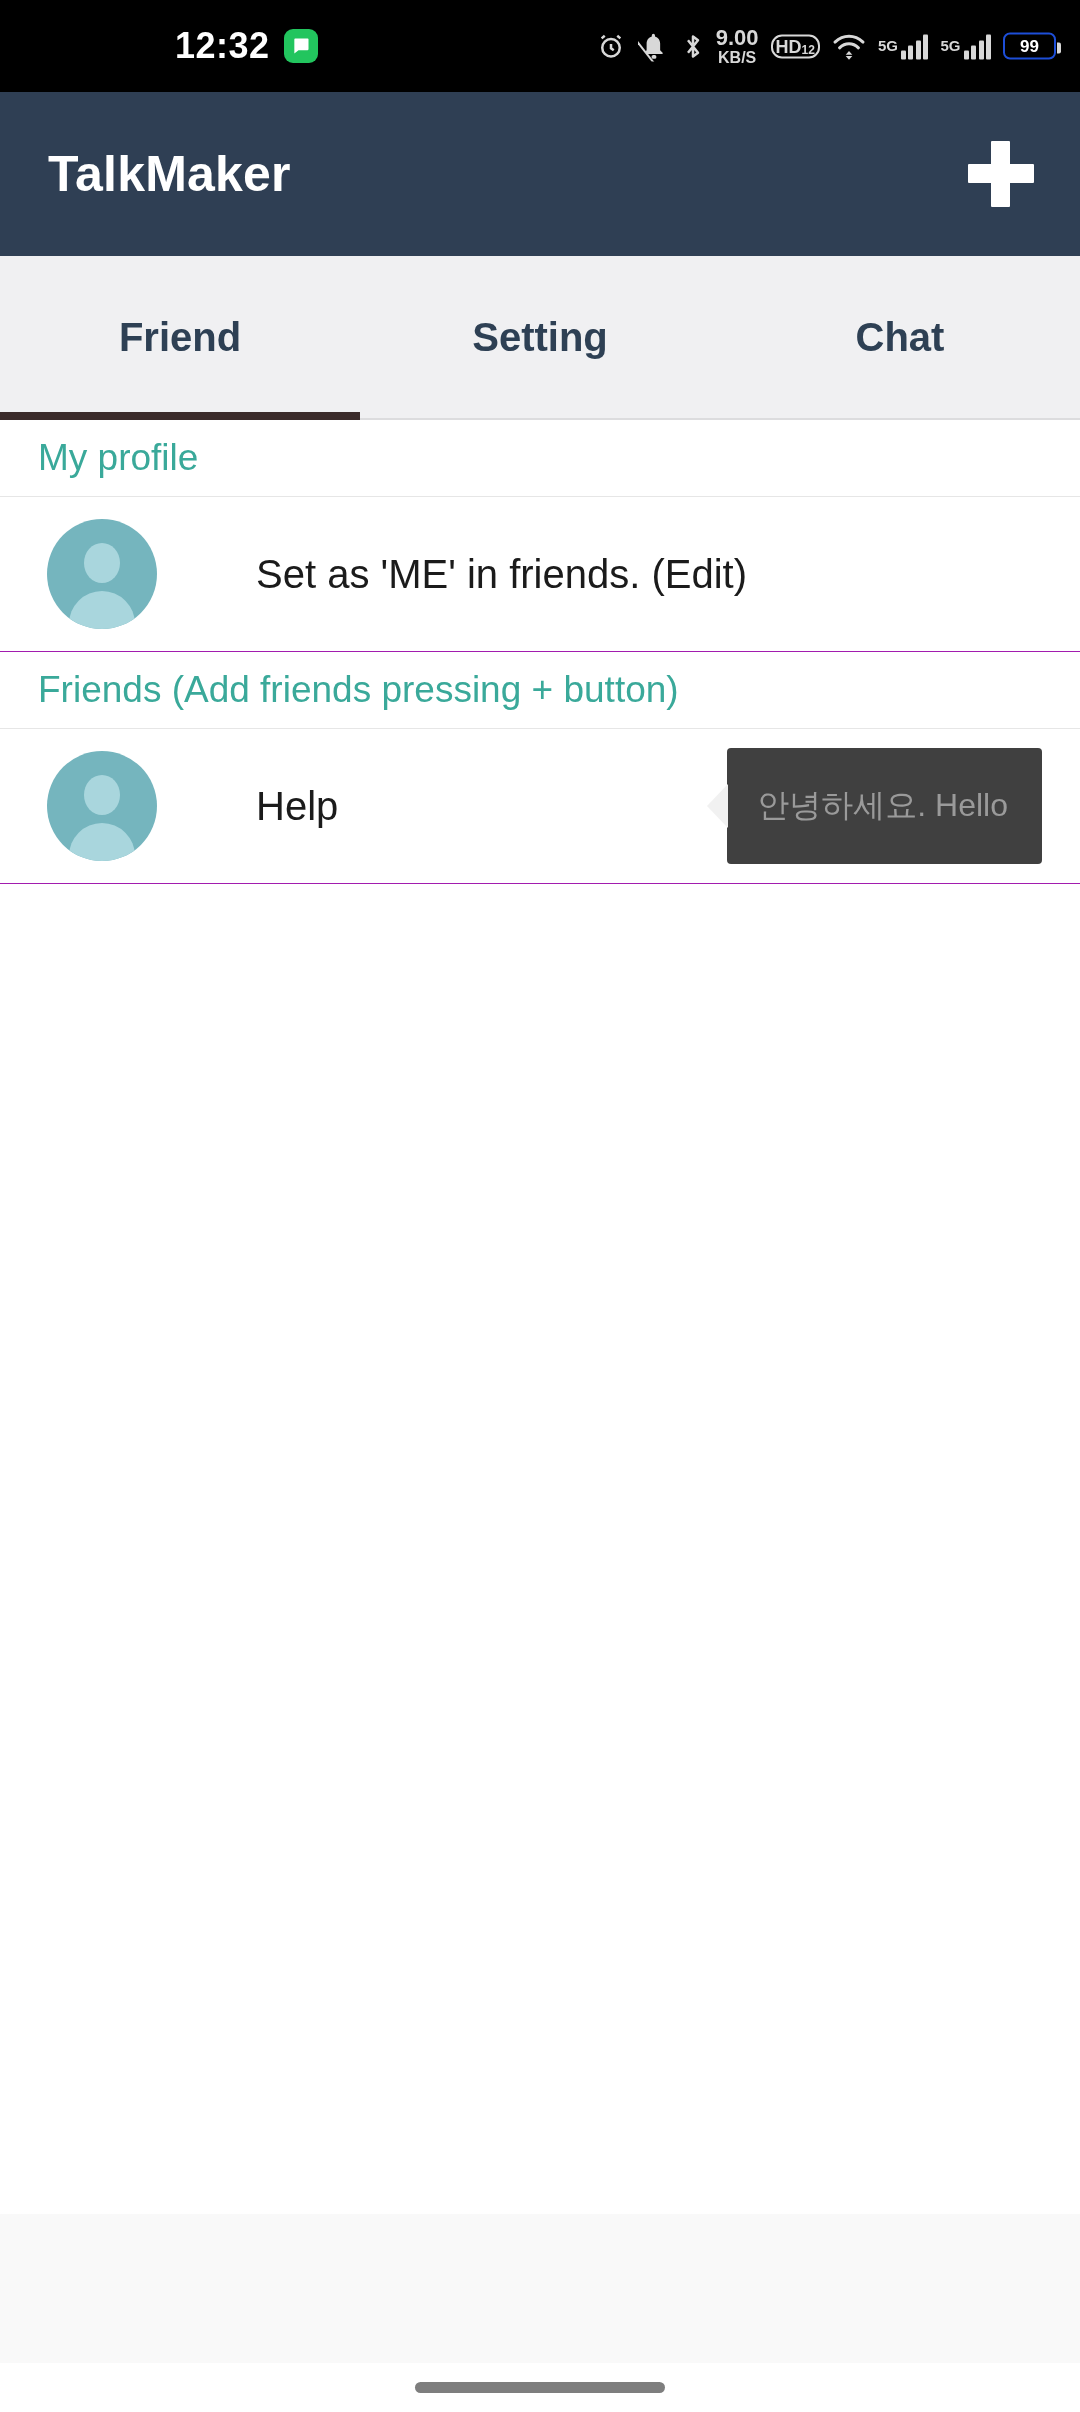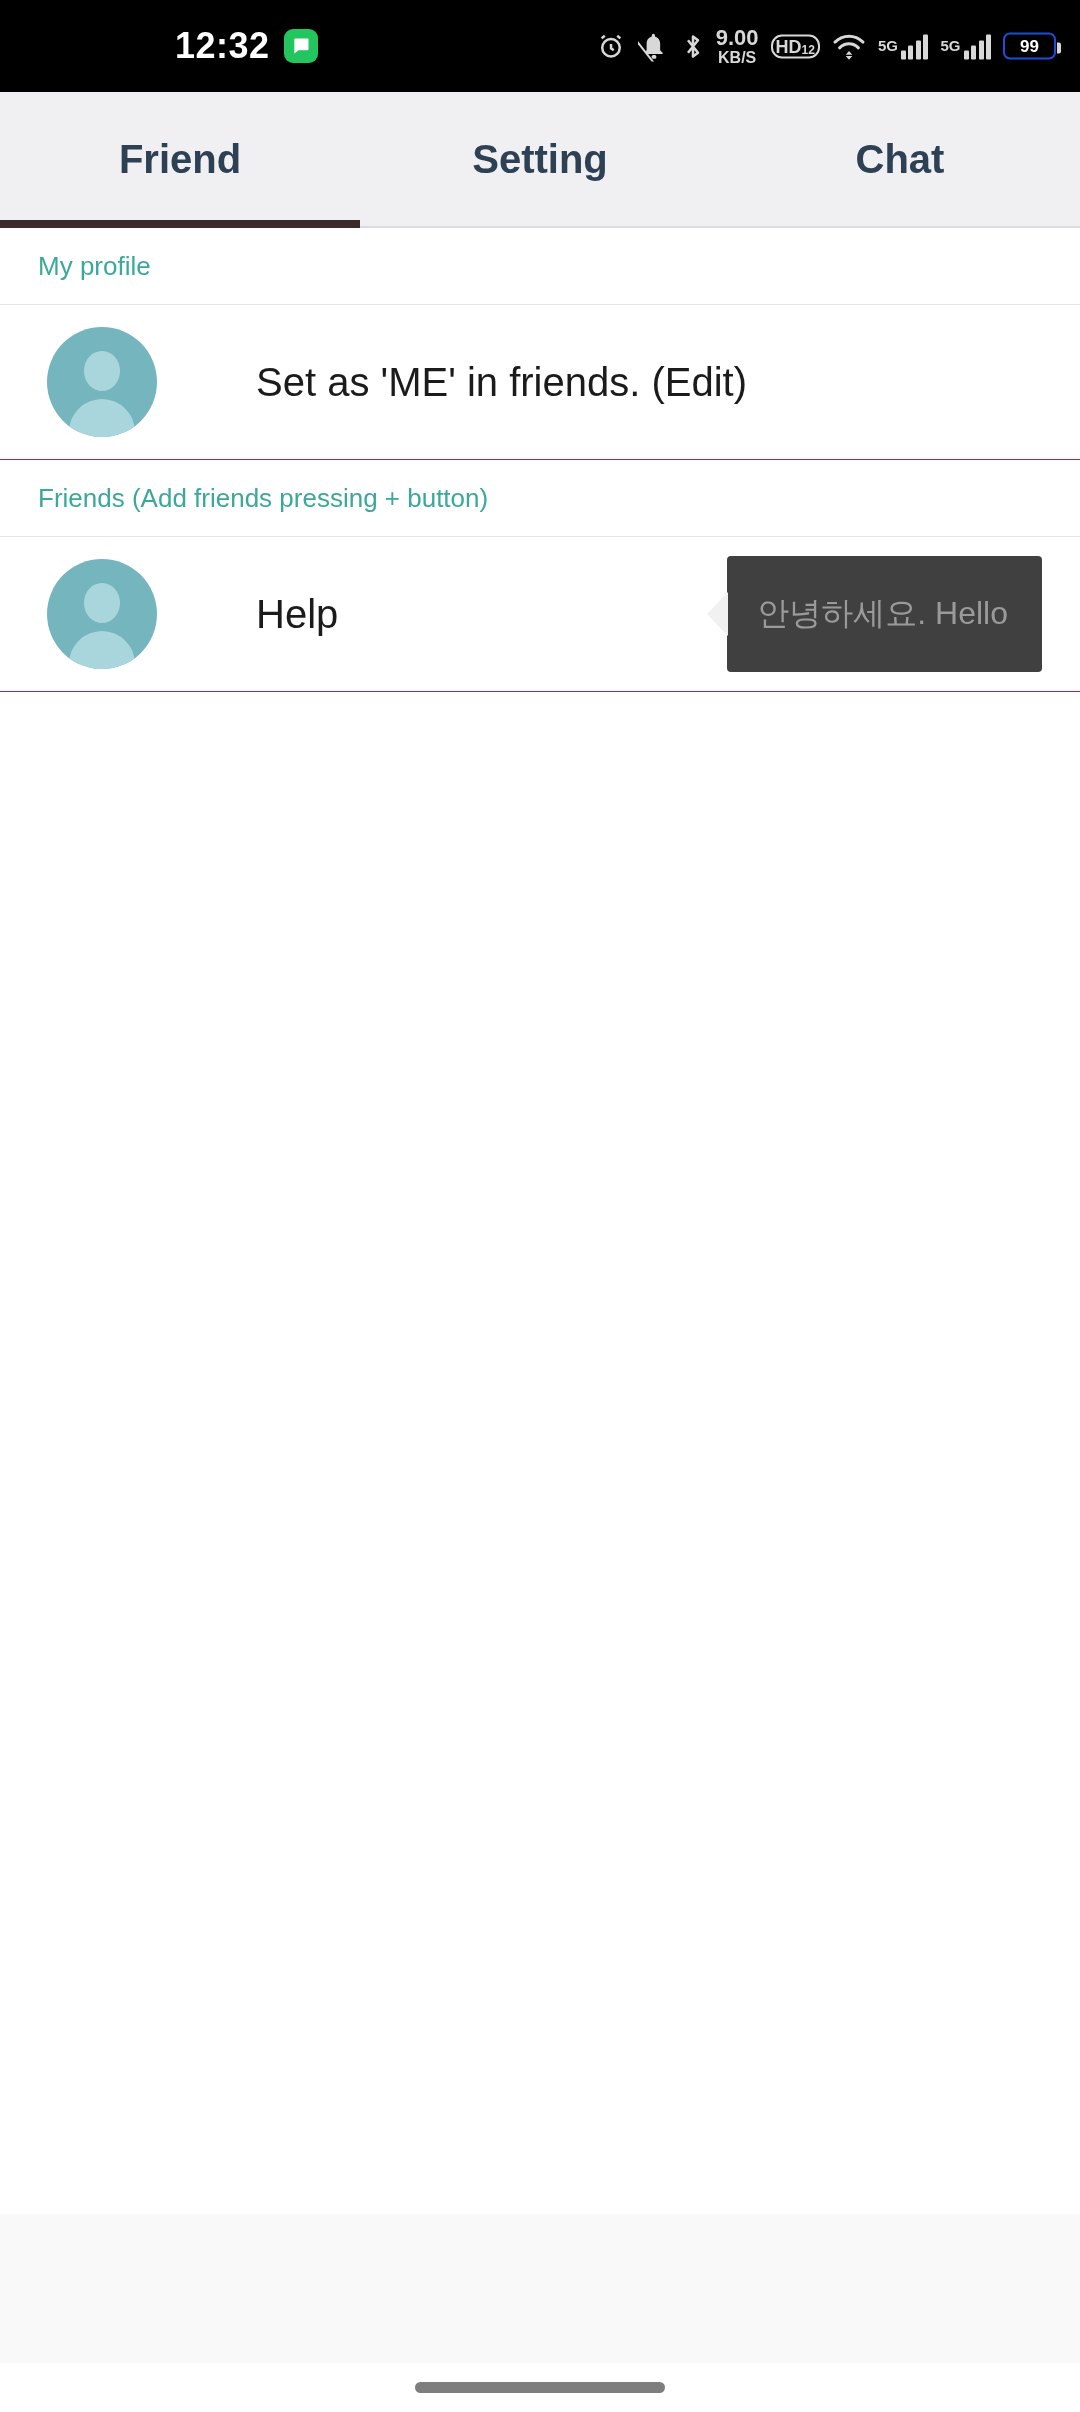--- a/index.html
+++ b/index.html
@@ -76,40 +76,40 @@
     width:66px; height:66px; position:relative; cursor:pointer;
   }
   .add-btn::before, .add-btn::after {
     content:""; position:absolute; background:#ffffff; border-radius:1px;
   }
   .add-btn::before { left:0; top:23px; width:66px; height:19px; }
   .add-btn::after { top:0; left:23px; width:19px; height:66px; }
 
   
   .tabbar {
-    height:136px; background:#f0f0f2;
+    height:164px; background:#f0f0f2;
     display:flex; position:relative;
     border-bottom:2px solid #dcdcde;
   }
   .tab {
     flex:1; display:flex; align-items:center; justify-content:center;
     font-size:40px; font-weight:bold; color:#2e4054;
     cursor:pointer; position:relative;
   }
   .tab.active::after {
     content:""; position:absolute; left:0; right:0; bottom:-2px;
     height:8px; background:#3b2b2b;
   }
 
   
   .section-head {
     height:77px; display:flex; align-items:center;
     padding-left:38px; background:#ffffff;
     border-bottom:1px solid #e6e6e6;
-    color:#3aa99a; font-size:26px;
+    color:#3aa99a; font-size:37px;
   }
 
   
   .row {
     height:155px; display:flex; align-items:center;
     padding:0 38px 0 47px; background:#ffffff;
     border-bottom:1px solid #a21caf; cursor:pointer;
     position:relative;
     gap:32px;
   }
@@ -237,20 +237,24 @@
             <i></i>
             <i></i>
           </span>
       </span>
       <span class="sb-batt">
         <span>99</span>
       </span>
     </div>
   </div>
 
+  <div class="appbar">
+    <span class="app-title">TalkMaker</span>
+    <span class="add-btn"></span>
+  </div>
 
   <div class="tabbar">
     <div class="tab active">
       <span>Friend</span>
     </div>
     <div class="tab">
       <span>Setting</span>
     </div>
     <div class="tab">
       <span>Chat</span>

